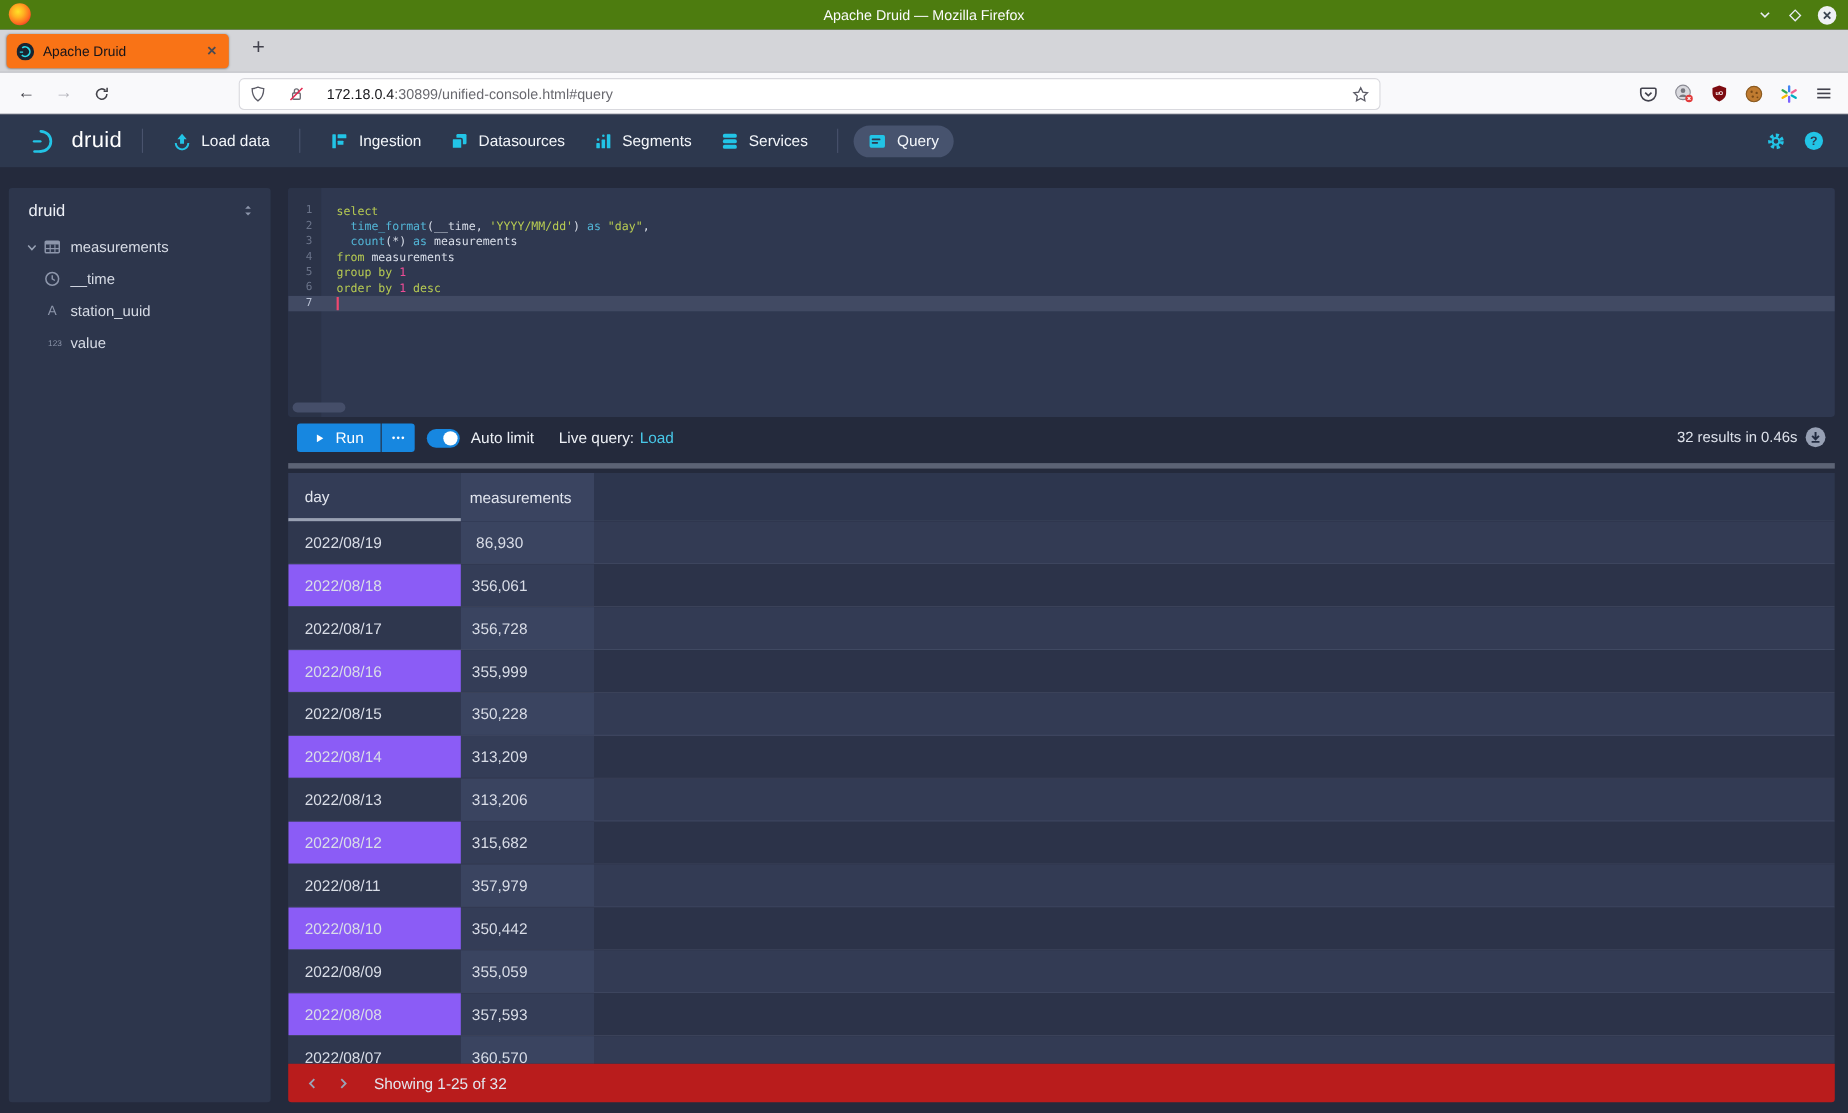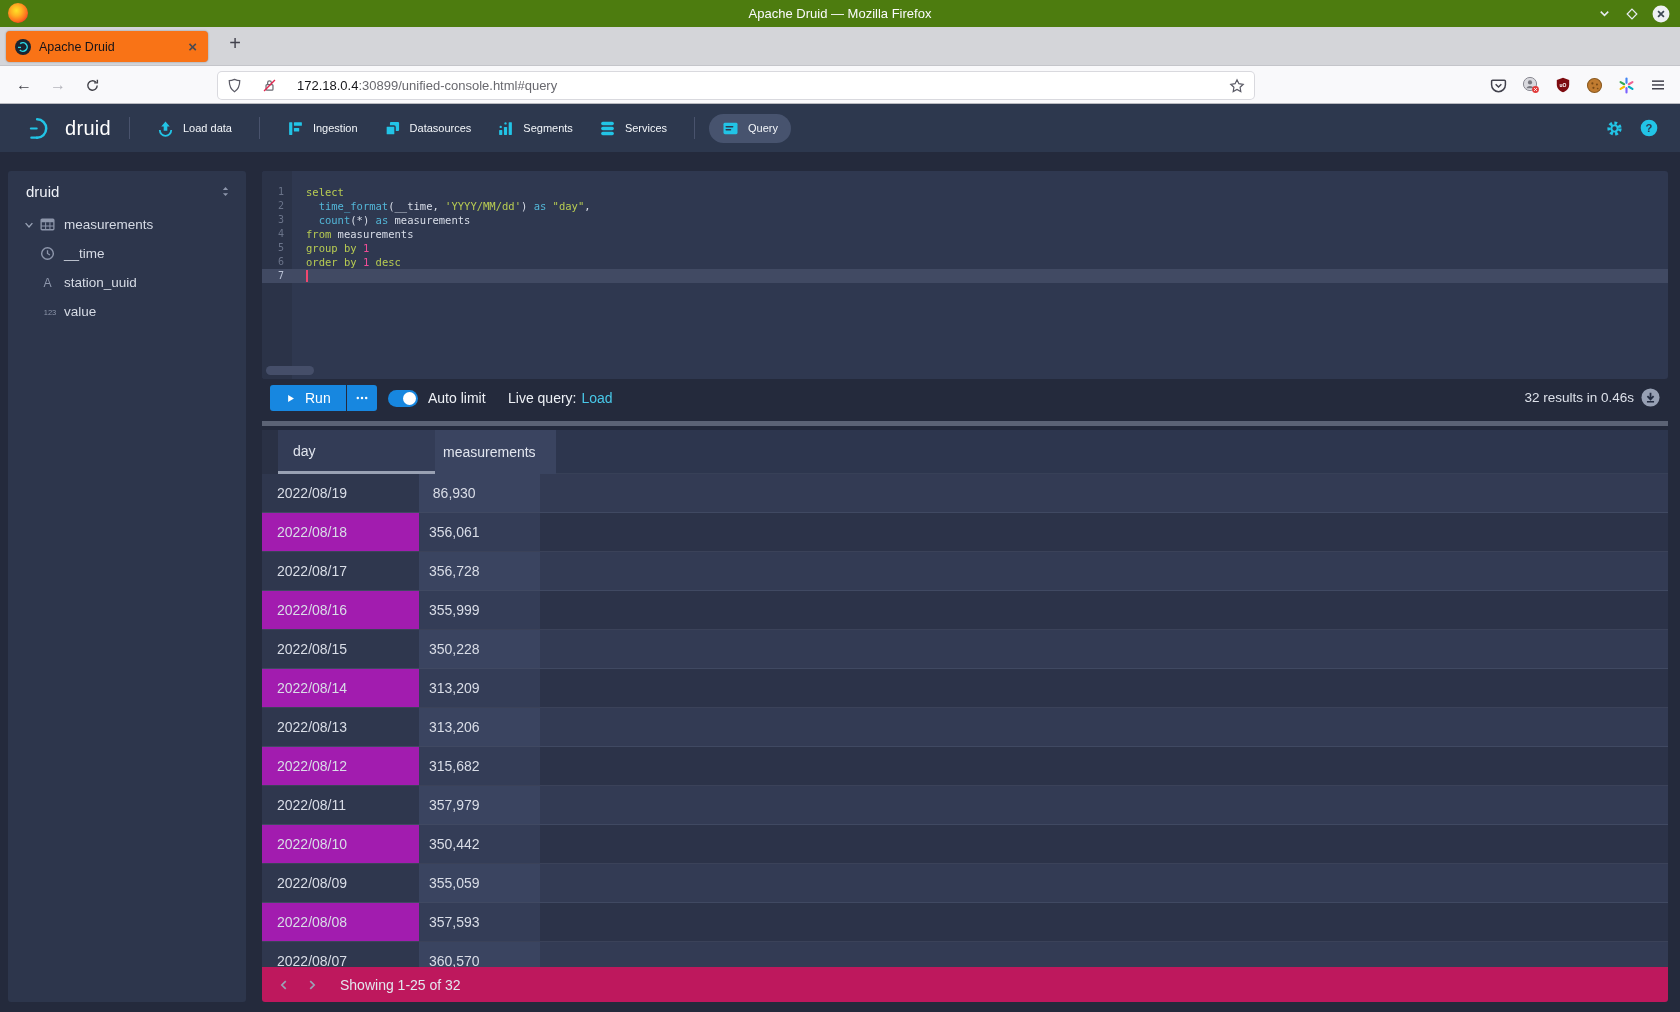--- a/index.html
+++ b/index.html
@@ -39,21 +39,21 @@
           box-shadow:0 0 0 1px #d9d9de;display:flex;align-items:center;padding:0 9px;gap:20px}
   .url-text{font-size:13px;color:#69696f;flex:1;white-space:nowrap;overflow:hidden}
   .url-host{color:#17171b}
   .ext{position:absolute;right:14px;top:0;height:38px;display:flex;align-items:center;gap:15px}
 
   
   .dheader{position:absolute;left:0;top:104px;width:100%;height:48px;background:#2d384e;display:flex;align-items:center;padding-left:28px}
   .logo{display:flex;align-items:center;gap:10px;margin-right:4px}
   .logo-text{color:#ffffff;font-size:20px;letter-spacing:.3px}
   .nav-divider{width:1px;height:22px;background:#49536d;margin:0 14px}
-  .nav-item{display:flex;align-items:center;gap:9px;padding:6px 13px;border-radius:16px;color:#f3f6fa;font-size:11px;white-space:nowrap}
+  .nav-item{display:flex;align-items:center;gap:9px;padding:6px 13px;border-radius:16px;color:#f3f6fa;font-size:14px;white-space:nowrap}
   .nav-item .icon{color:var(--accent)}
   .nav-item.active{background:#47536e}
   .dheader-right{margin-left:auto;display:flex;align-items:center;gap:16px;padding-right:22px}
   .dheader-right .icon{color:var(--accent)}
 
   
   .sidebar{position:absolute;left:8px;top:171px;width:238px;height:831px;background:#2d364c;border-radius:3px;overflow:hidden}
   .side-title{display:flex;align-items:center;padding:12px 14px 8px 18px;color:#eef1f7;font-size:15px}
   .side-title .sp{flex:1}
   .side-title .icon{color:#8d96ab}
@@ -89,39 +89,39 @@
   .lbl-livequery{position:absolute;left:246px;top:214px;height:26px;line-height:26px;color:#eef1f6;font-size:14px}
   .lbl-livequery .lv{color:var(--live);margin-left:5px}
   .results{position:absolute;right:34px;top:214px;height:26px;line-height:26px;color:#dde1ea;font-size:13.5px}
   .dl-icon{position:absolute;right:8px;top:217px}
 
   
   .hdivider{position:absolute;left:0;right:0;top:250px;height:5px;background:#5c6375}
 
   
   .rtable{position:absolute;left:0;right:0;top:259px;bottom:35px;overflow:hidden;background:#2a3145}
-  .thead{position:absolute;left:16px;right:0;top:0;height:44px;background:#2d364e;border-bottom:1px solid rgba(255,255,255,.05)}
+  .thead{position:absolute;left:0;right:0;top:0;height:44px;background:#2d364e;border-bottom:1px solid rgba(255,255,255,.05)}
   .th{position:absolute;top:0;height:44px;display:flex;align-items:center;font-size:14px;color:#e1e5ee}
   .th-day{left:0;width:157px;background:#333c56;border-bottom:3px solid #99a1b3;padding-left:15px}
   .th-meas{left:157px;width:121px;background:#3a4460;padding-left:8px}
   .tbody{position:absolute;left:0;right:0;top:44px;bottom:0;overflow:hidden}
   .trow{height:39px;display:flex;border-bottom:1px solid rgba(130,140,165,.18)}
   .trow.odd{background:#333b54}
   .trow.even{background:#2c3349}
   .td{display:flex;align-items:center;font-size:14px;color:#d9dde7}
   .td-day{width:157px;padding-left:15px}
   .td-meas{width:121px;padding-left:8px}
   .trow.odd .td-day{background:#2f374e}
-  .trow.even .td-day{background:#a21caf}
+  .trow.even .td-day{background:#8b5cf6}
   .trow.odd .td-meas{background:#3a4460}
   .trow.even .td-meas{background:#343d57}
   .val{display:inline-block;width:7ch;text-align:center;font-variant-numeric:tabular-nums}
 
   
-  .pager{position:absolute;left:0;right:0;bottom:0;height:35px;background:#be185d;border-radius:0 0 3px 3px;display:flex;align-items:center;padding-left:8px}
+  .pager{position:absolute;left:0;right:0;bottom:0;height:35px;background:#b91c1c;border-radius:0 0 3px 3px;display:flex;align-items:center;padding-left:8px}
   .pg-btn{width:28px;height:28px;display:flex;align-items:center;justify-content:center;color:#9aa3b6}
   .pg-text{margin-left:14px;font-size:14px;color:#e3e7ef}
 </style>
 </head>
 <body>
 
 <div class="screen">
 
   <div class="titlebar">
     <span class="ff-logo"></span>

